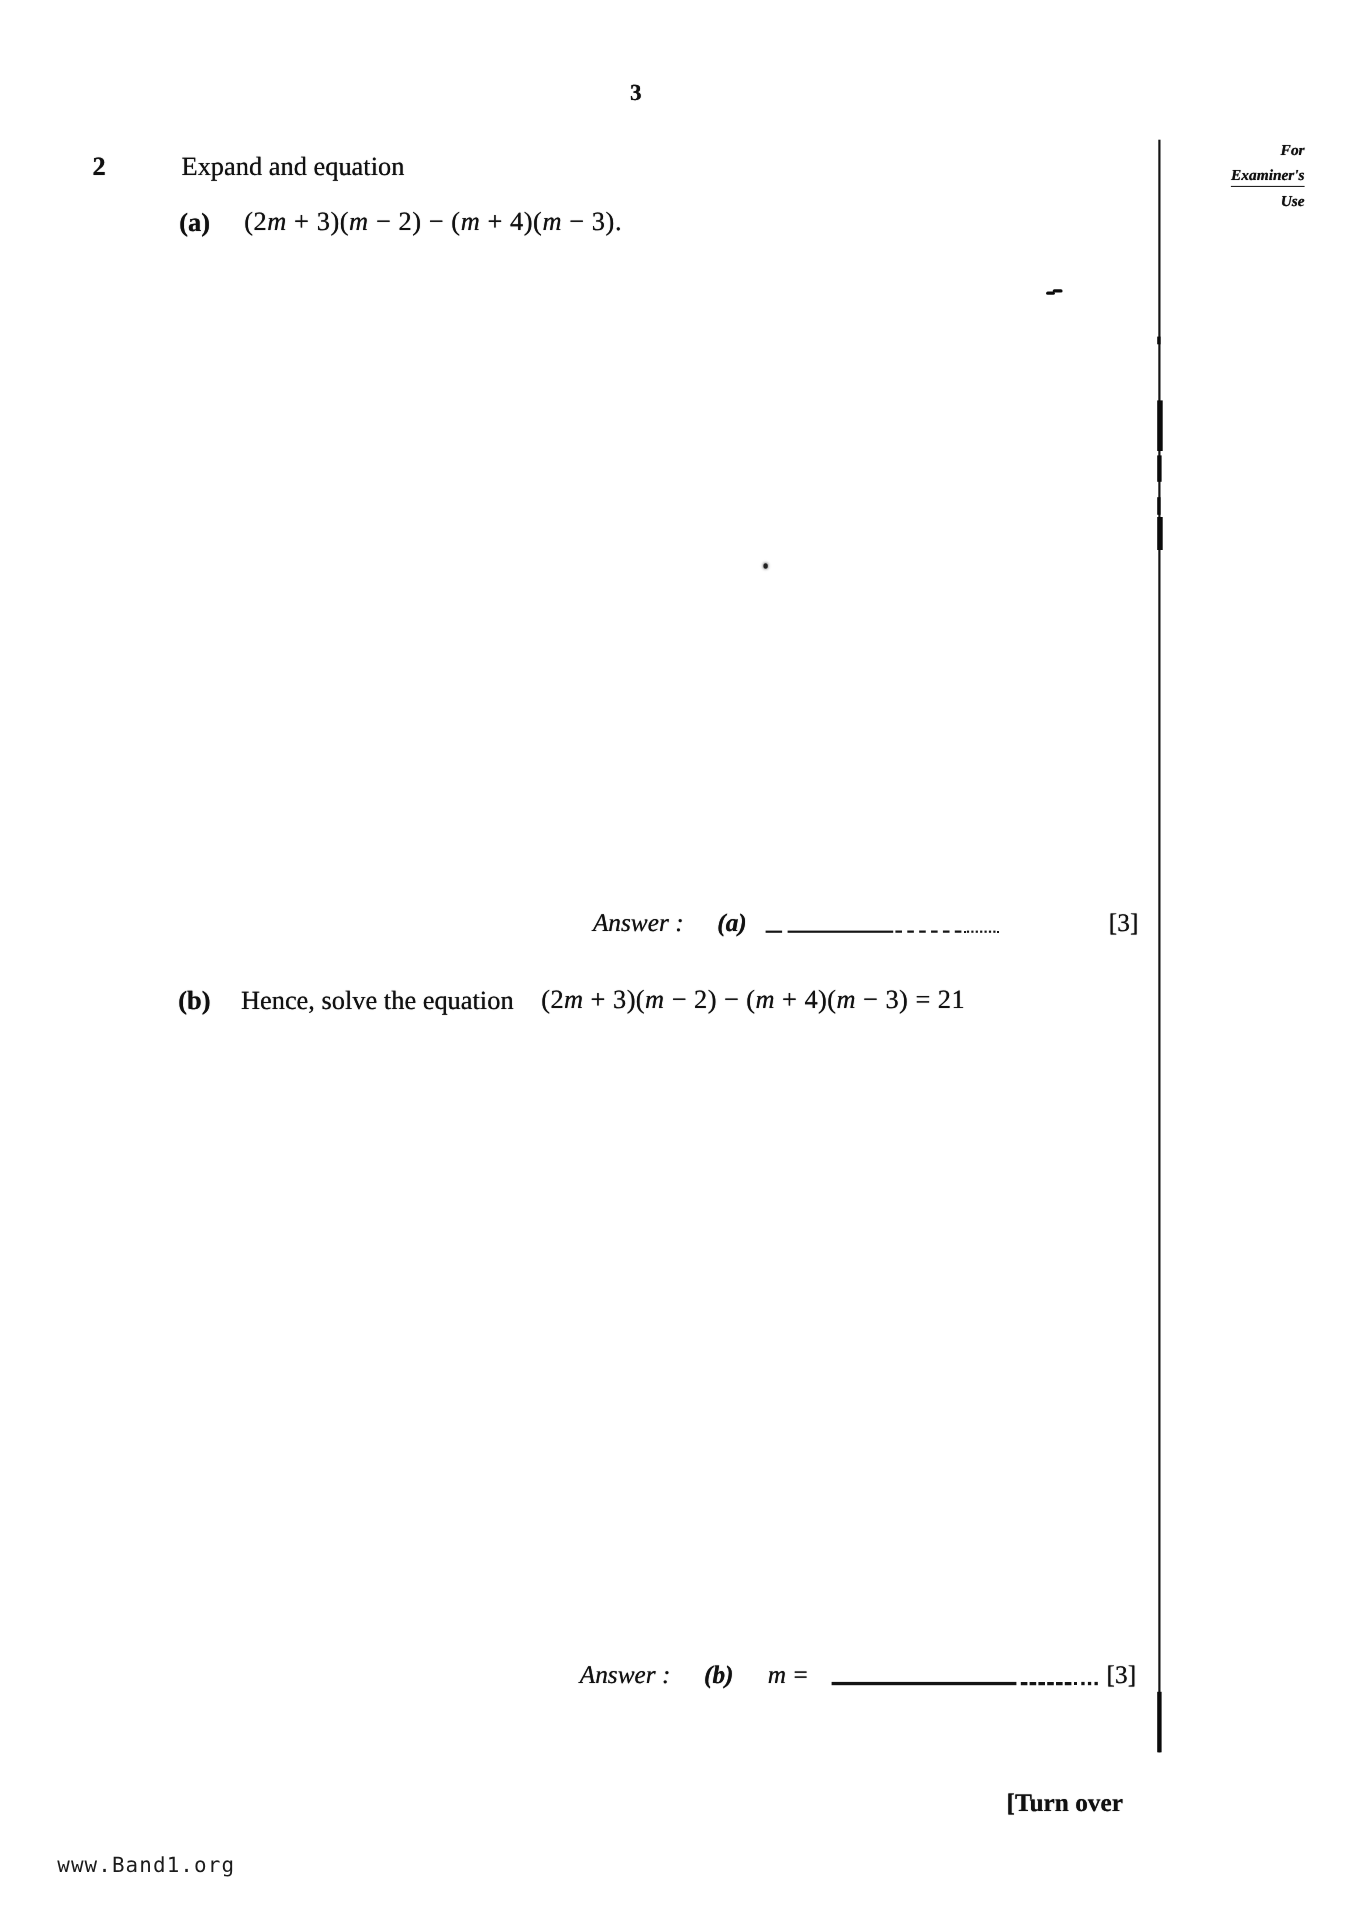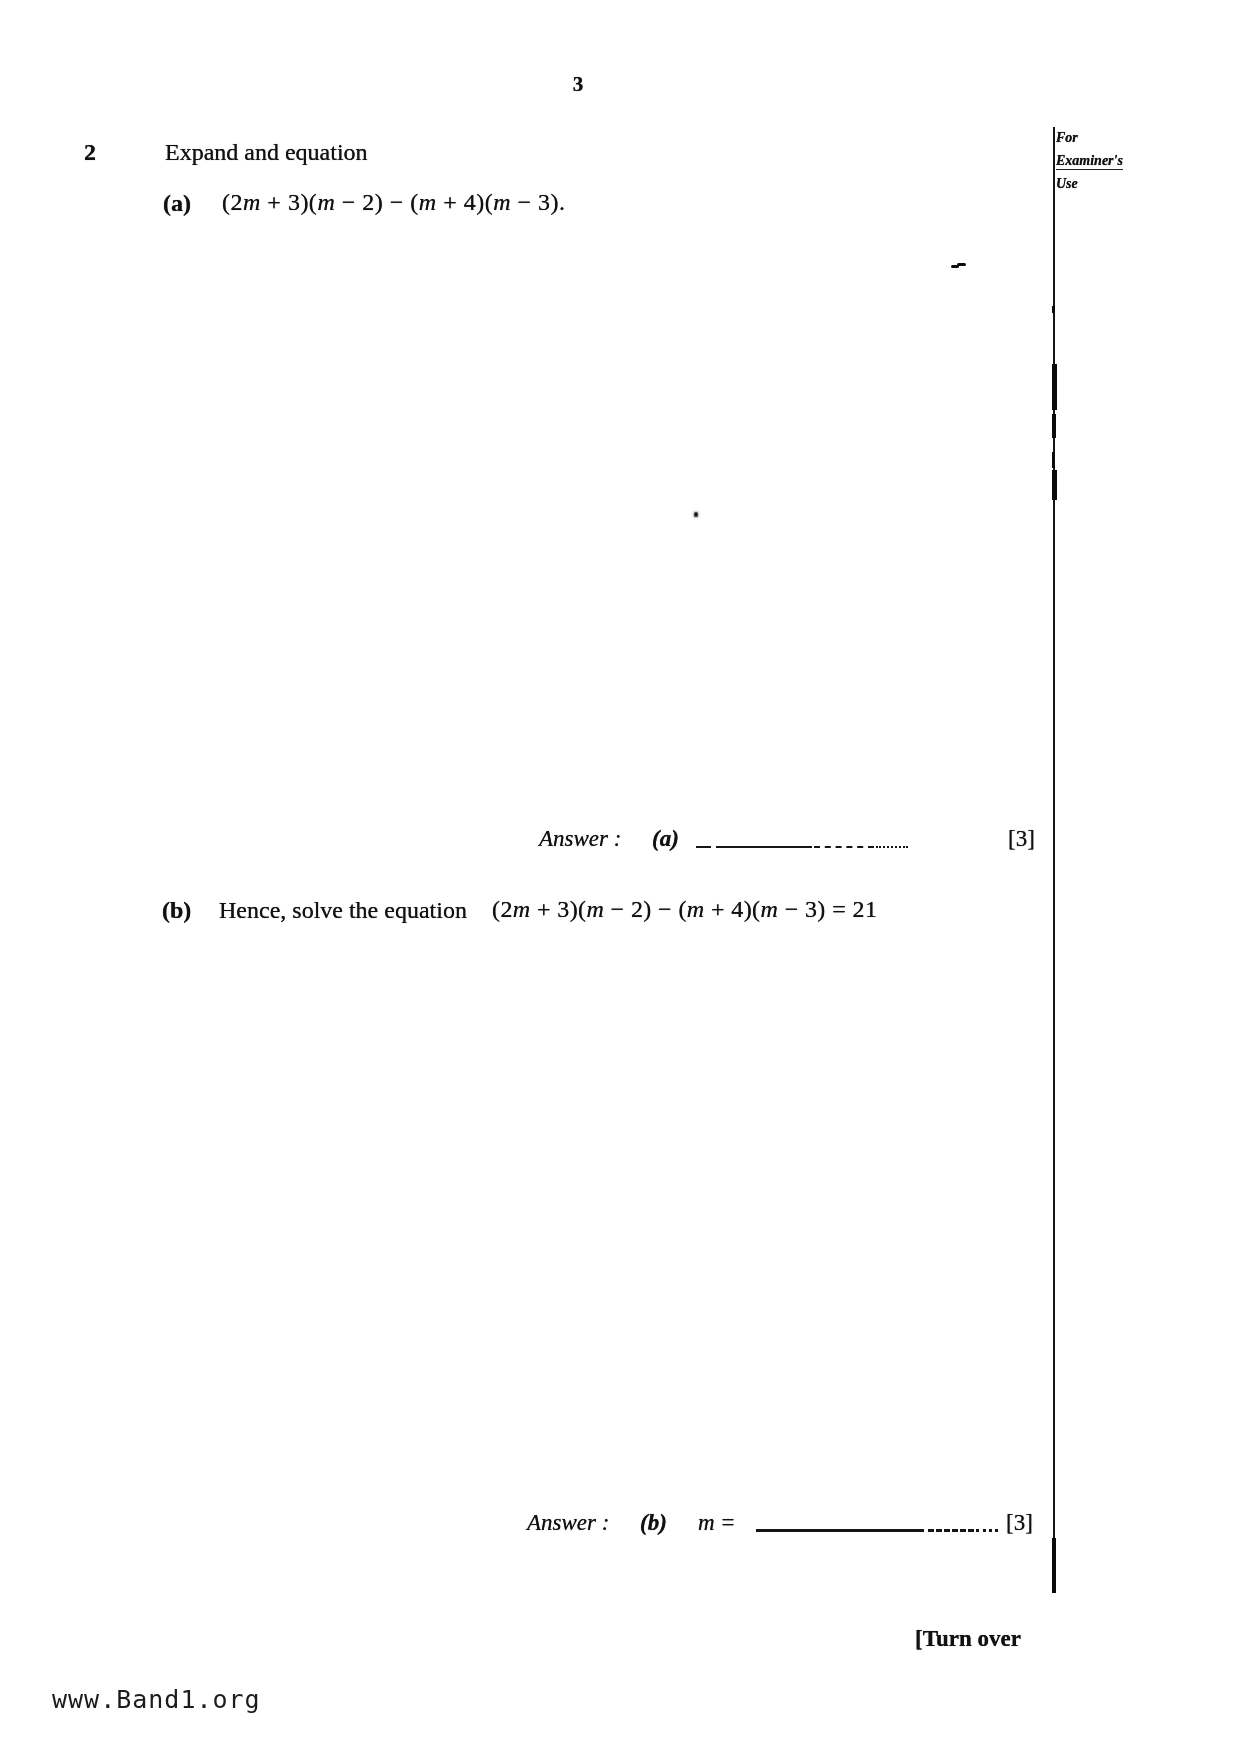--- a/index.html
+++ b/index.html
@@ -46,26 +46,26 @@
   
   .vrule{top:127px;left:1053px;width:2px;height:1466px;background:#151515;}
   .blob{left:1052px;background:#0b0b0b;position:absolute;}
   .blob.b1{top:306px;width:3px;height:7px;}
   .blob.b2{top:364px;width:5px;height:46px;}
   .blob.b3{top:414px;width:4px;height:24px;}
   .blob.b4{top:452px;width:3px;height:16px;}
   .blob.b5{top:470px;width:5px;height:30px;}
   .blob.b6{top:1538px;width:4px;height:55px;}
   
-  .exam-note{top:126px;left:1056px;width:130px;text-align:left;font-size:14px;font-style:italic;font-weight:bold;line-height:23px;}
+  .exam-note{top:126px;left:1056px;width:130px;text-align:right;font-size:14px;font-style:italic;font-weight:bold;line-height:23px;}
   .exam-note .u{border-bottom:1.5px solid #222;padding-bottom:1px;}
   
   .turn-over{top:1626px;left:915px;font-size:23px;font-weight:bold;}
   
-  .watermark{top:1685px;left:52px;font-family:"DejaVu Sans Mono", monospace;font-size:25px;color:#1c1c1c;letter-spacing:1px;}
+  .watermark{top:1685px;left:52px;font-family:"DejaVu Sans Mono", monospace;font-size:19px;color:#1c1c1c;letter-spacing:1px;}
 </style>
 </head>
 <body>
 
 <div class="abs serif ink page-num">3</div>
 
 <div class="abs serif ink q-num">2</div>
 <div class="abs serif ink q-title">Expand and equation</div>
 
 <div class="abs serif ink pa-label">(a)</div>

